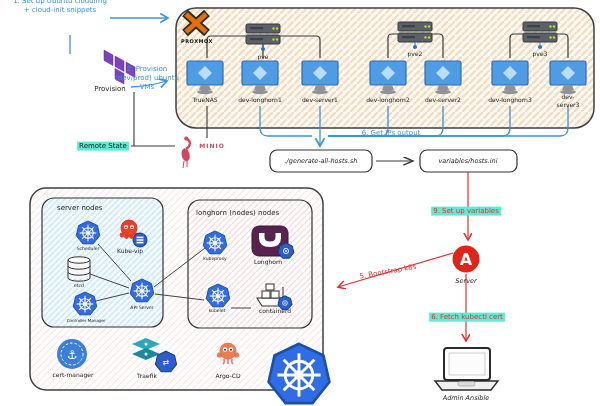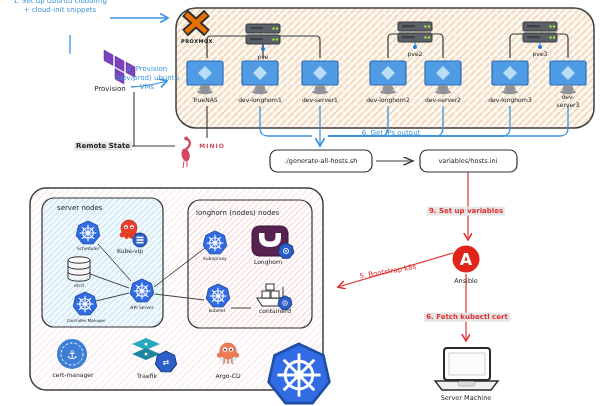--- a/index.html
+++ b/index.html
@@ -4,23 +4,23 @@
 <style>
   html,body{margin:0;padding:0;background:#fff;}
   .stage{position:relative;width:600px;height:406px;background:#fff;overflow:hidden;
          font-family:"DejaVu Sans",sans-serif;}
   .stage svg{position:absolute;left:0;top:0;}
   .lbl{position:absolute;transform:translate(-50%,-50%);white-space:pre-line;text-align:center;
        color:#1d1d1d;line-height:1.25;}
   .la{transform:translate(0,-50%);text-align:left;}
   .blue{color:#3c93dd;}
   .red{color:#e03131;}
-  .bgw{background:#e5e5e5;padding:0 2px;font-weight:bold;}
+  .bgw{background:#5eead4;padding:0 2px;}
   .bold{font-weight:bold;}
-  .f7{font-size:7px;} .f65{font-size:6.5px;} .f6{font-size:6px;} .f5{font-size:5px;}
+  .f7{font-size:7px;} .f65{font-size:6.5px;font-style:italic;} .f6{font-size:6px;} .f5{font-size:5px;}
   .f45{font-size:4.5px;} .f4{font-size:4px;}
   .ls1{letter-spacing:1px;} .ls05{letter-spacing:.5px;}
   .rot{transform:translate(-50%,-50%) rotate(-10deg);}
 </style>
 </head>
 <body>
 
 <div class="stage">
 
 <svg width="600" height="406" viewBox="0 0 600 406">
@@ -284,22 +284,22 @@
   <div class="lbl f6" style="left:205px;top:100px">TrueNAS</div>
   <div class="lbl f6" style="left:260px;top:100px">dev-longhorn1</div>
   <div class="lbl f6" style="left:320px;top:100px">dev-server1</div>
   <div class="lbl f6" style="left:388px;top:100px">dev-longhorn2</div>
   <div class="lbl f6" style="left:443px;top:100px">dev-server2</div>
   <div class="lbl f6" style="left:510px;top:100px">dev-longhorn3</div>
   <div class="lbl f6" style="left:568px;top:100px">dev-server3</div>
 
   <div class="lbl f65" style="left:321px;top:161px">./generate-all-hosts.sh</div>
   <div class="lbl f65" style="left:468px;top:161px">variables/hosts.ini</div>
-  <div class="lbl f65" style="left:466px;top:281px">Ansible</div>
-  <div class="lbl f65" style="left:466px;top:398px">Server Machine</div>
+  <div class="lbl f65" style="left:466px;top:281px">Server</div>
+  <div class="lbl f65" style="left:466px;top:398px">Admin Ansible</div>
 
   <div class="lbl la f7" style="left:57px;top:208px">server nodes</div>
   <div class="lbl la f7" style="left:196px;top:213px">longhorn (nodes) nodes</div>
 
   <div class="lbl f45" style="left:88px;top:249px">Scheduler</div>
   <div class="lbl f6" style="left:130px;top:251px">Kube-vip</div>
   <div class="lbl f45" style="left:79px;top:286px">etcd</div>
   <div class="lbl f4" style="left:86px;top:320px">Controller Manager</div>
   <div class="lbl f45" style="left:142px;top:308px">API Server</div>
 

